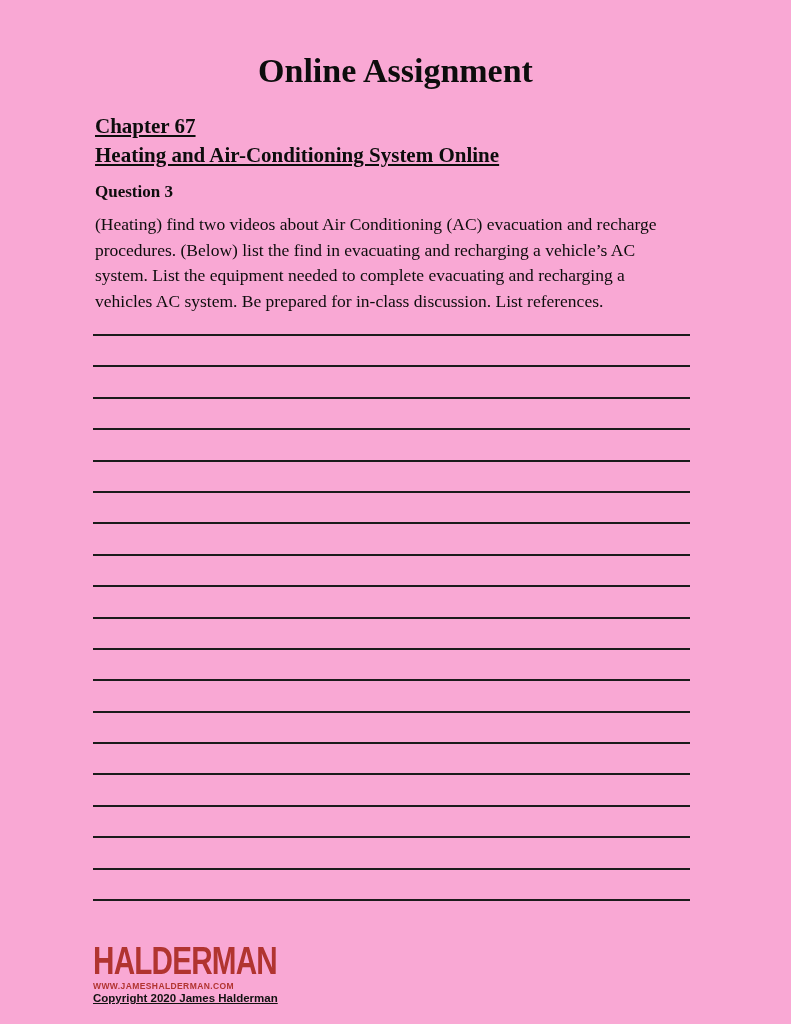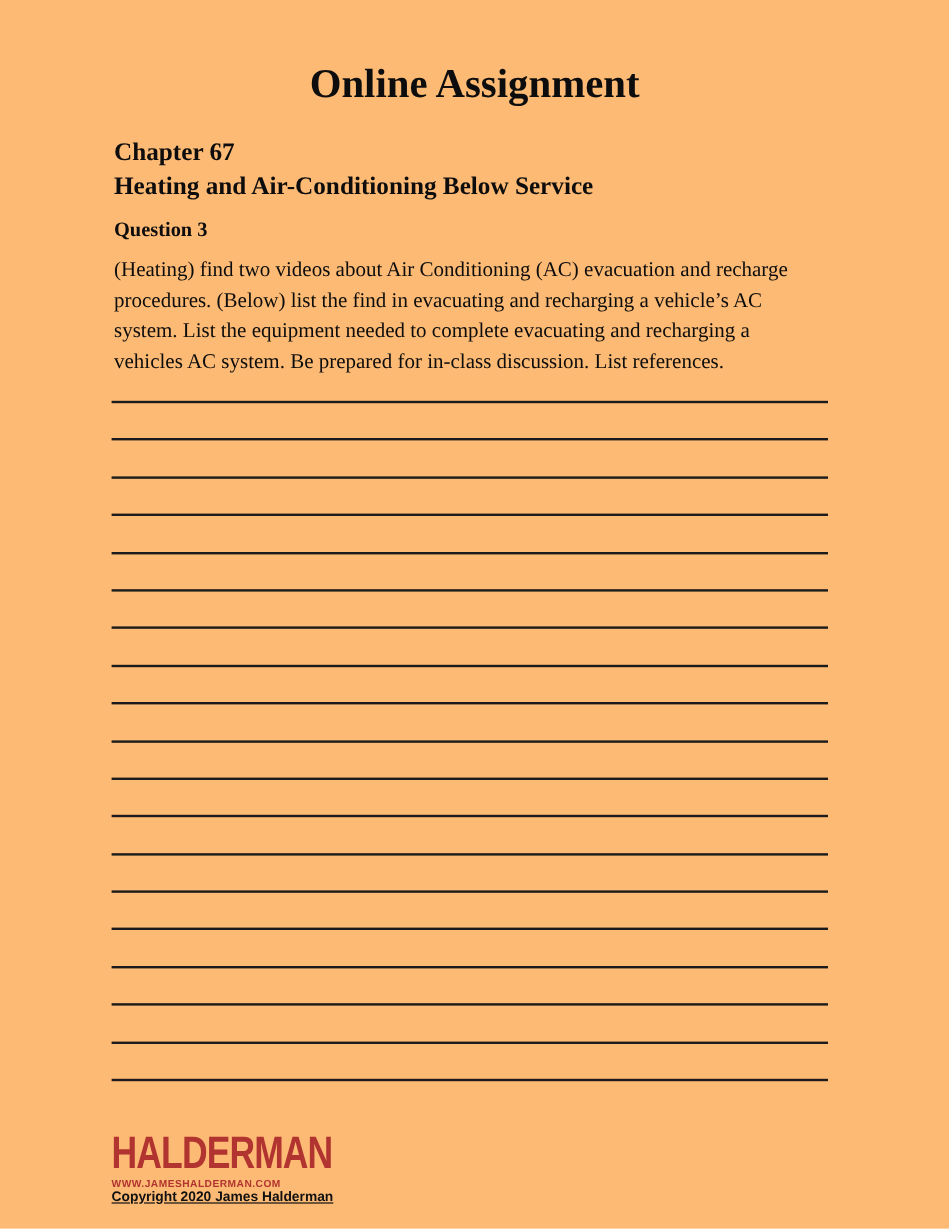--- a/index.html
+++ b/index.html
@@ -4,21 +4,21 @@
 <style>
   html, body {
     margin: 0;
     padding: 0;
     background: #ffffff;
   }
   .page {
     position: relative;
     width: 791px;
     height: 1024px;
-    background: #fdba74;
+    background: #f9a8d4;
     font-family: "Liberation Serif", "DejaVu Serif", serif;
     color: #0d0d0d;
     overflow: hidden;
   }
   .doc-title {
     position: absolute;
     top: 52px;
     left: 0;
     right: 0;
     margin: 0;
@@ -28,20 +28,21 @@
     letter-spacing: 0;
     line-height: 1.1;
   }
   .chapter-block {
     position: absolute;
     top: 112px;
     left: 95px;
     font-size: 21px;
     font-weight: bold;
     line-height: 29px;
+    text-decoration: underline;
   }
   .question-label {
     position: absolute;
     top: 182px;
     left: 95px;
     font-size: 17px;
     font-weight: bold;
   }
   .instructions {
     position: absolute;
@@ -99,21 +100,21 @@
 </style>
 </head>
 <body>
 
 <div class="page">
 
   <h1 class="doc-title">Online Assignment</h1>
 
   <div class="chapter-block">
     <div>Chapter 67</div>
-    <div>Heating and Air-Conditioning Below Service</div>
+    <div>Heating and Air-Conditioning System Online</div>
   </div>
 
   <div class="question-label">Question 3</div>
 
   <div class="instructions">
       <div>(Heating) find two videos about Air Conditioning (AC) evacuation and recharge</div>
       <div>procedures. (Below) list the find in evacuating and recharging a vehicle’s AC</div>
       <div>system. List the equipment needed to complete evacuating and recharging a</div>
       <div>vehicles AC system. Be prepared for in-class discussion. List references.</div>
     </div>

